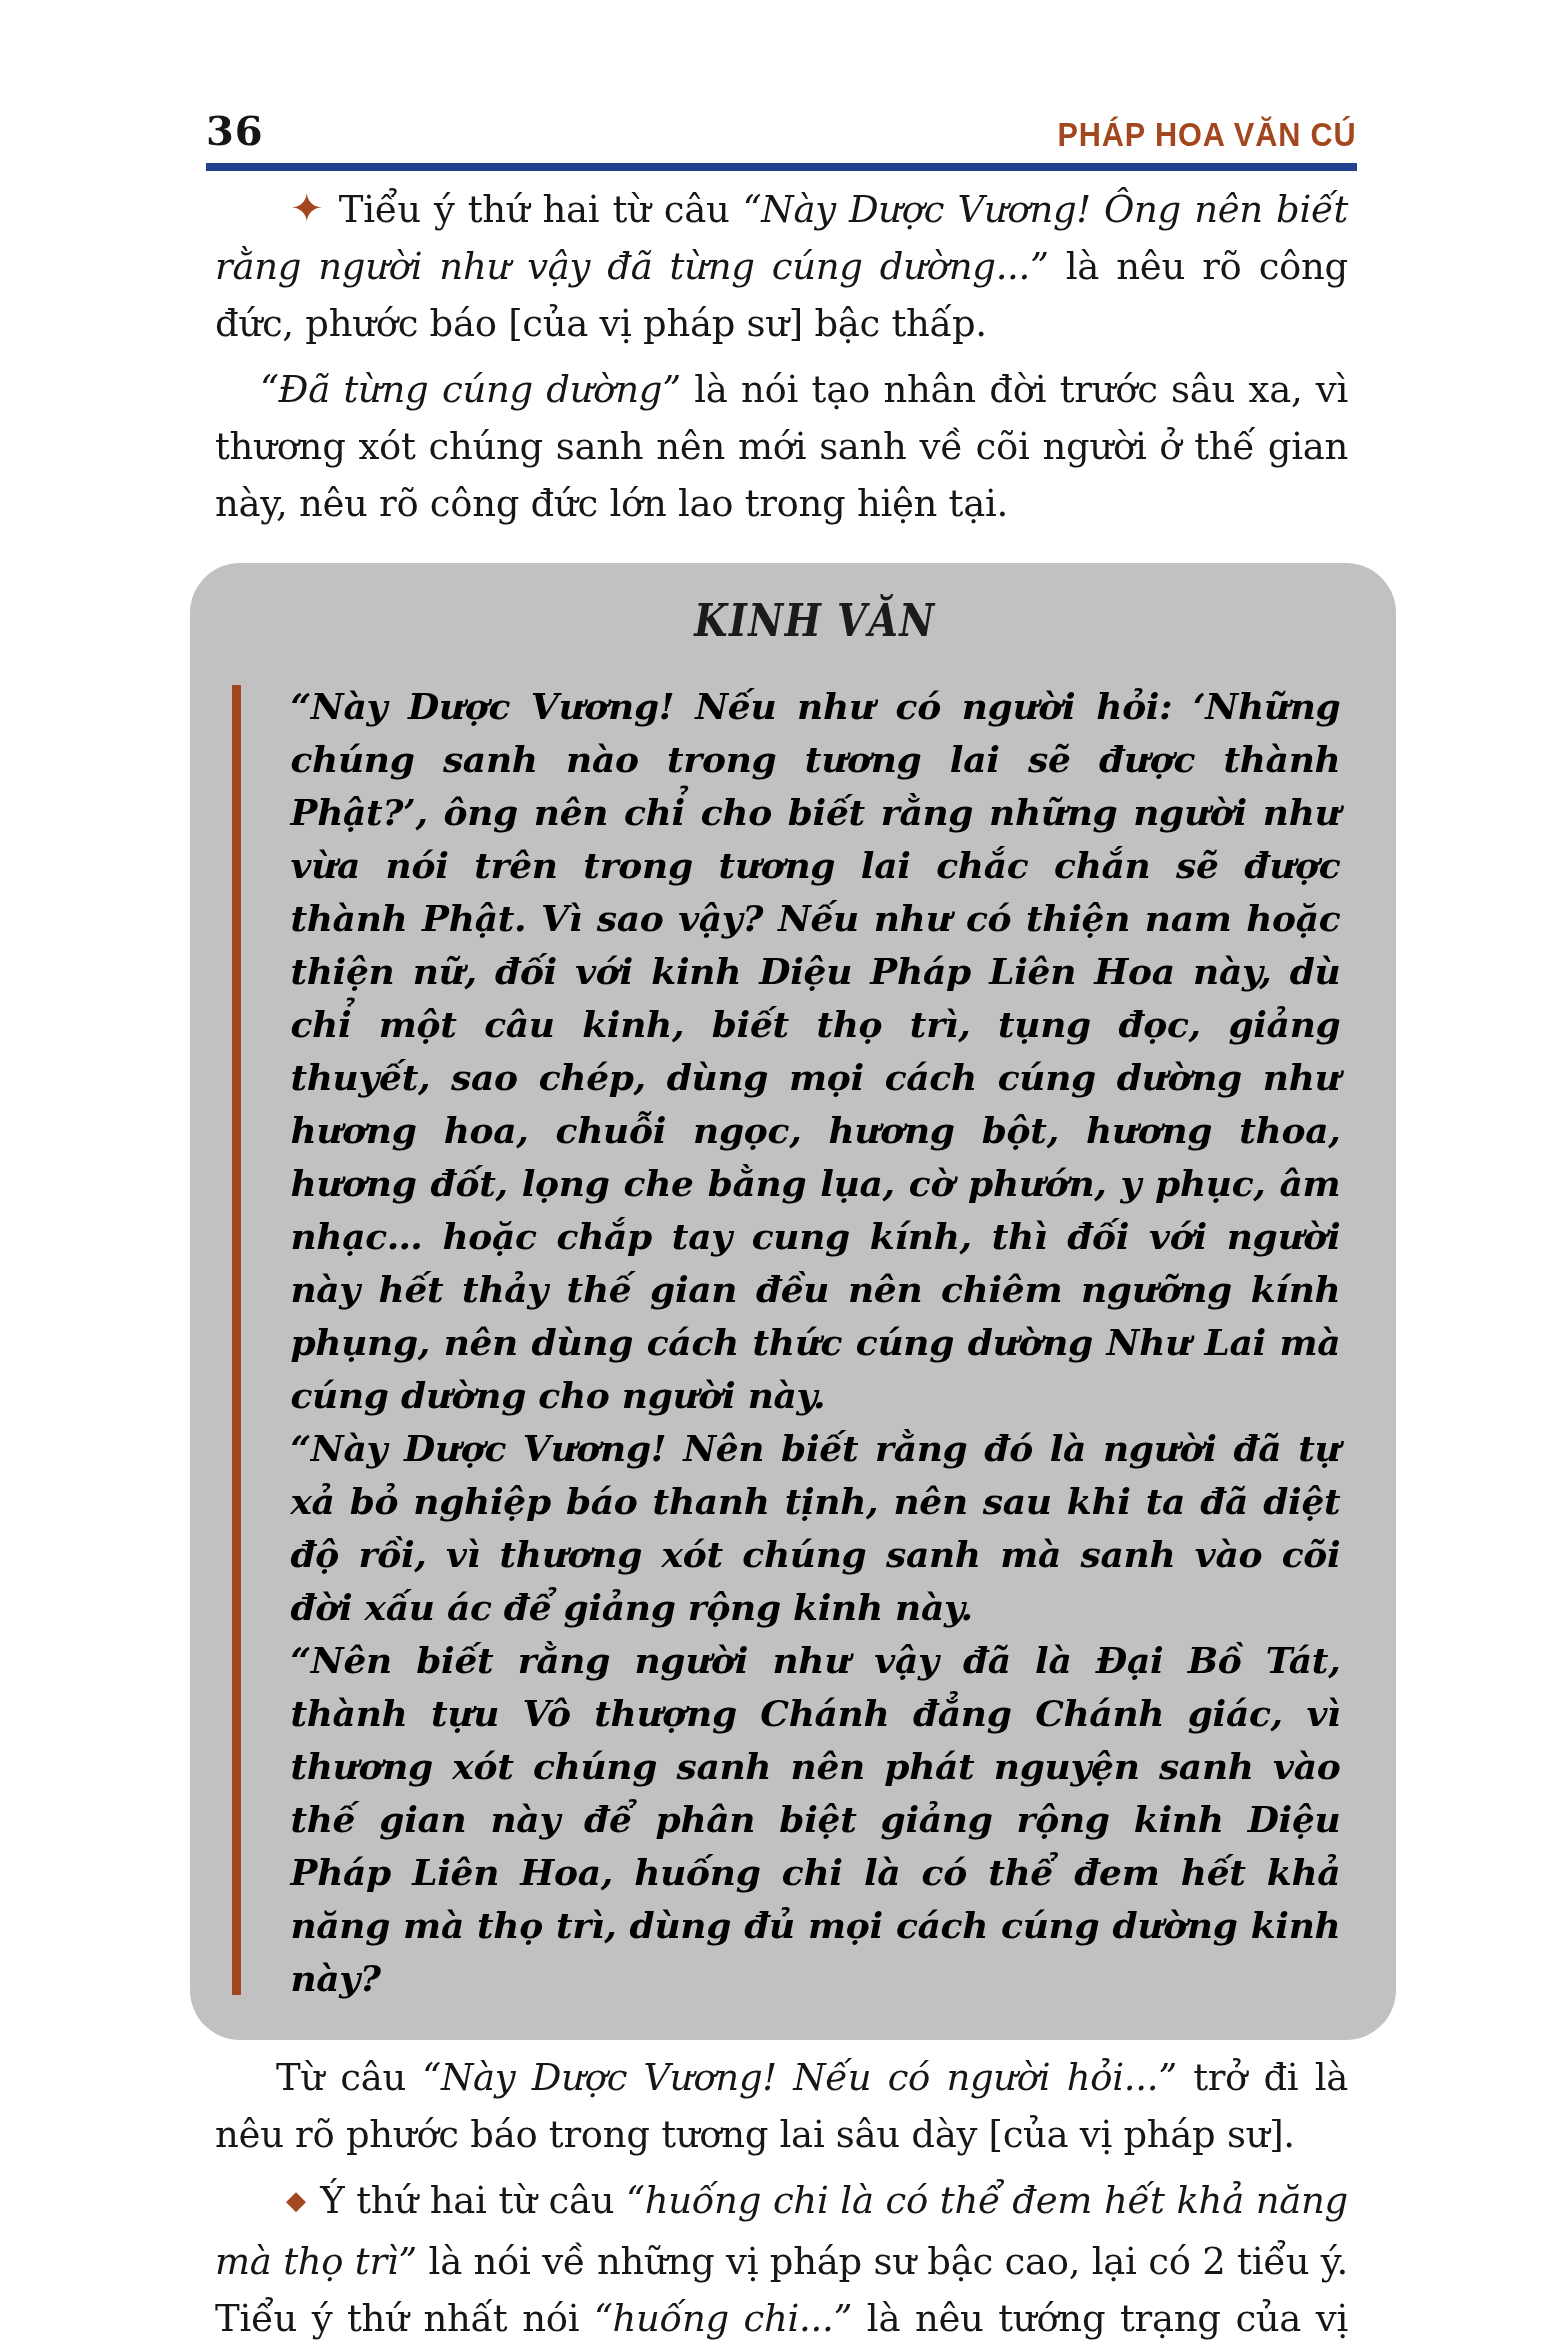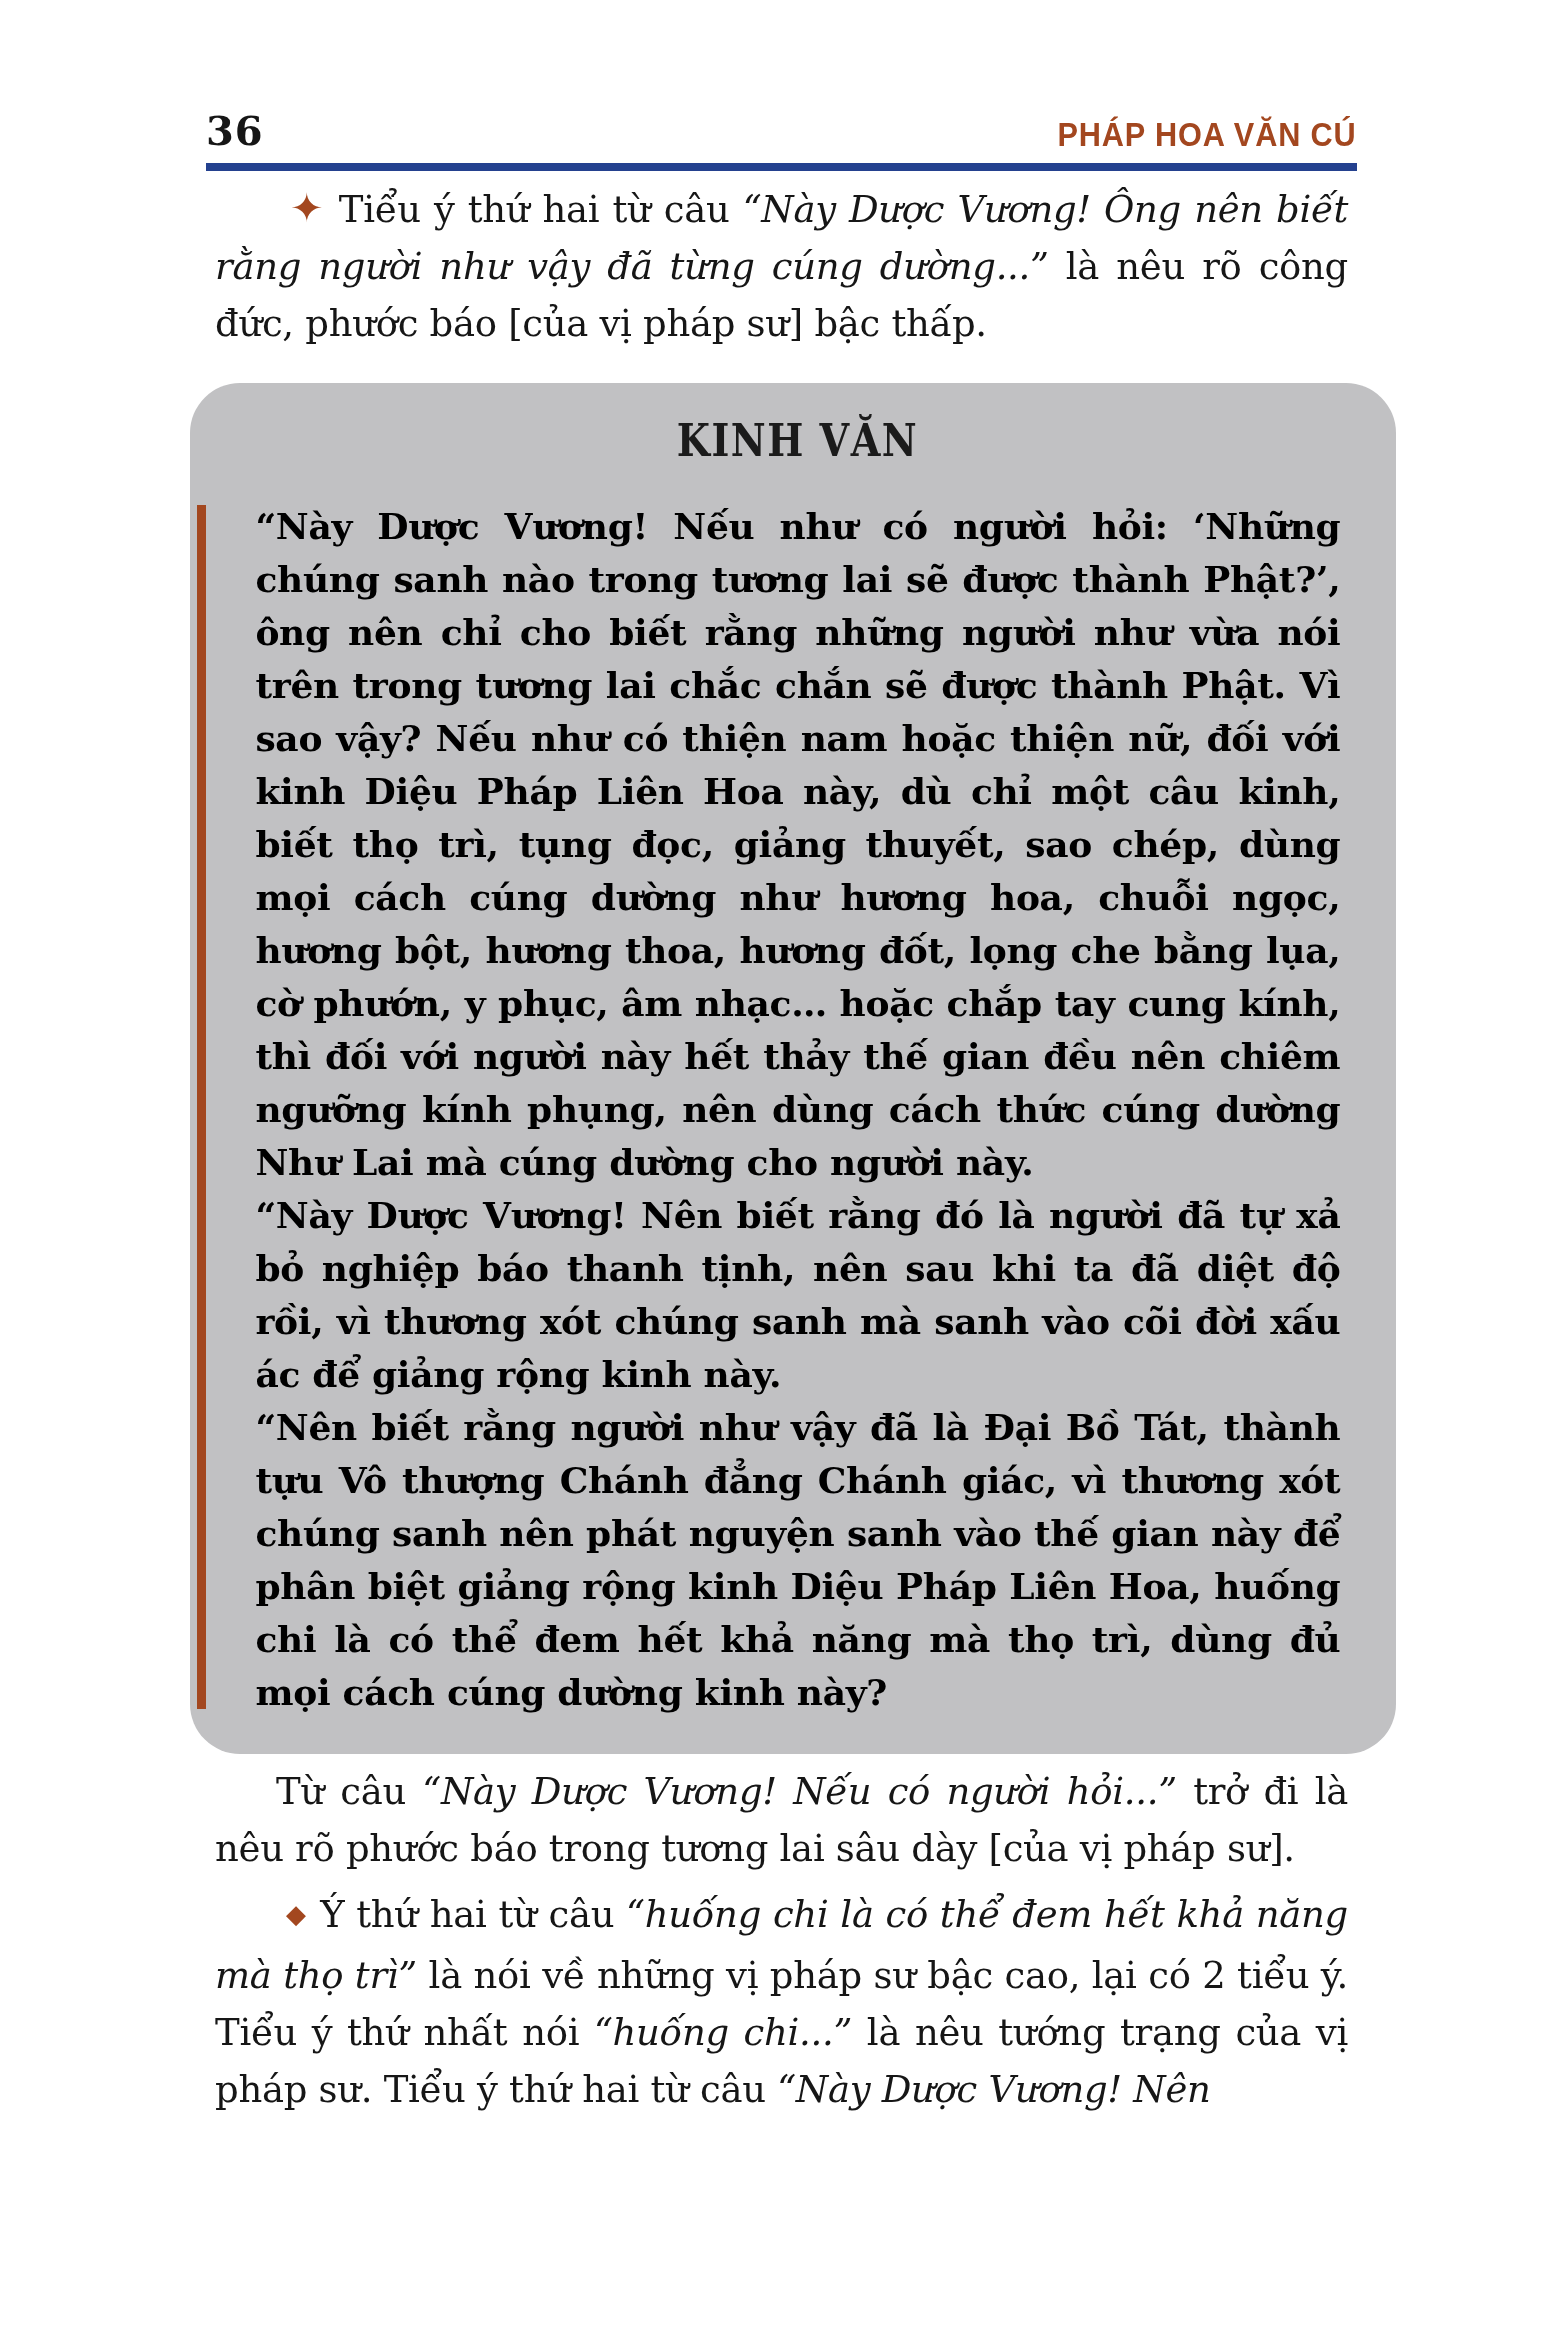--- a/index.html
+++ b/index.html
@@ -58,21 +58,22 @@
     padding-right:14px;
   }
   
   .kinhvan{
     position:relative;
     margin:31px 0 0 -15.6px;
     width:1206px;
     box-sizing:border-box;
     background:var(--boxgray);
     border-radius:50px;
-    padding:26px 56px 35px 65px;
+    padding:26px 56px 35px 100px;
+    font-style:italic;
   }
   .kv-title{
     margin:5.2px 0 33px 0;
     text-align:center;
     font-size:45px;font-weight:bold;
     letter-spacing:1.7px;
     transform:scaleX(.85);transform-origin:center;
     color:#1b1b1b;
   }
   .kv-quote{position:relative;}
@@ -96,20 +97,21 @@
   <div class="content">
 
     <div class="pagehead">
       <span class="pagenum">36</span>
       <span class="runtitle">PHÁP HOA VĂN CÚ</span>
     </div>
     <div class="rule"></div>
 
     <p class="body p1"><span class="star">✦</span><span><span>Tiểu ý thứ hai từ câu </span><span class="it">“Này Dược Vương! Ông nên biết rằng người như vậy đã từng cúng dường...”</span><span> là nêu rõ công đức, phước báo [của vị pháp sư] bậc thấp.</span></span></p>
 
+    <p class="body p2"><span><span class="it">“Đã từng cúng dường”</span><span> là nói tạo nhân đời trước sâu xa, vì thương xót chúng sanh nên mới sanh về cõi người ở thế gian này, nêu rõ công đức lớn lao trong hiện tại.</span></span></p>
 
     <section class="kinhvan">
       <h2 class="kv-title">KINH VĂN</h2>
       <div class="kv-quote">
         <div class="kv-bar"></div>
         <p>“Này Dược Vương! Nếu như có người hỏi: ‘Những chúng sanh nào trong tương lai sẽ được thành Phật?’, ông nên chỉ cho biết rằng những người như vừa nói trên trong tương lai chắc chắn sẽ được thành Phật. Vì sao vậy? Nếu như có thiện nam hoặc thiện nữ, đối với kinh Diệu Pháp Liên Hoa này, dù chỉ một câu kinh, biết thọ trì, tụng đọc, giảng thuyết, sao chép, dùng mọi cách cúng dường như hương hoa, chuỗi ngọc, hương bột, hương thoa, hương đốt, lọng che bằng lụa, cờ phướn, y phục, âm nhạc… hoặc chắp tay cung kính, thì đối với người này hết thảy thế gian đều nên chiêm ngưỡng kính phụng, nên dùng cách thức cúng dường Như Lai mà cúng dường cho người này.</p>
         <p>“Này Dược Vương! Nên biết rằng đó là người đã tự xả bỏ nghiệp báo thanh tịnh, nên sau khi ta đã diệt độ rồi, vì thương xót chúng sanh mà sanh vào cõi đời xấu ác để giảng rộng kinh này.</p>
         <p>“Nên biết rằng người như vậy đã là Đại Bồ Tát, thành tựu Vô thượng Chánh đẳng Chánh giác, vì thương xót chúng sanh nên phát nguyện sanh vào thế gian này để phân biệt giảng rộng kinh Diệu Pháp Liên Hoa, huống chi là có thể đem hết khả năng mà thọ trì, dùng đủ mọi cách cúng dường kinh này?</p>
       </div>
     </section>

